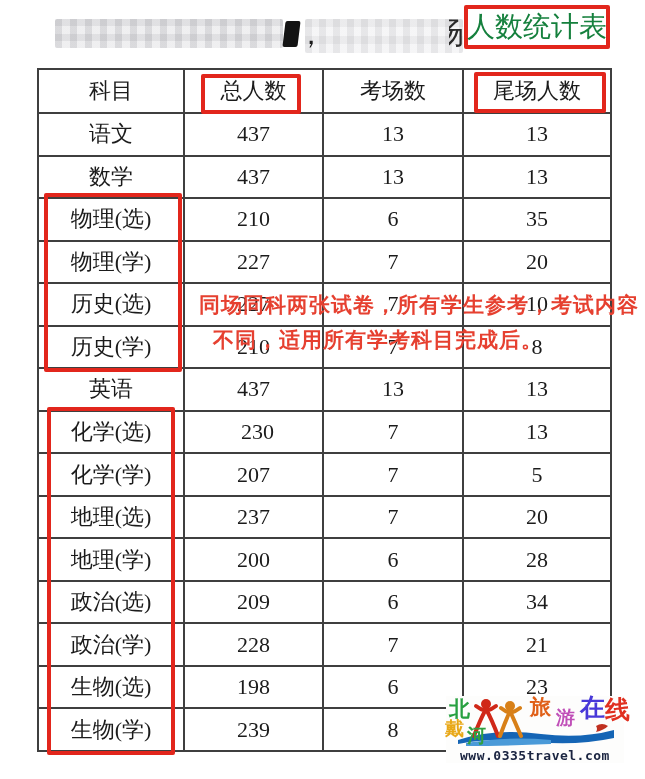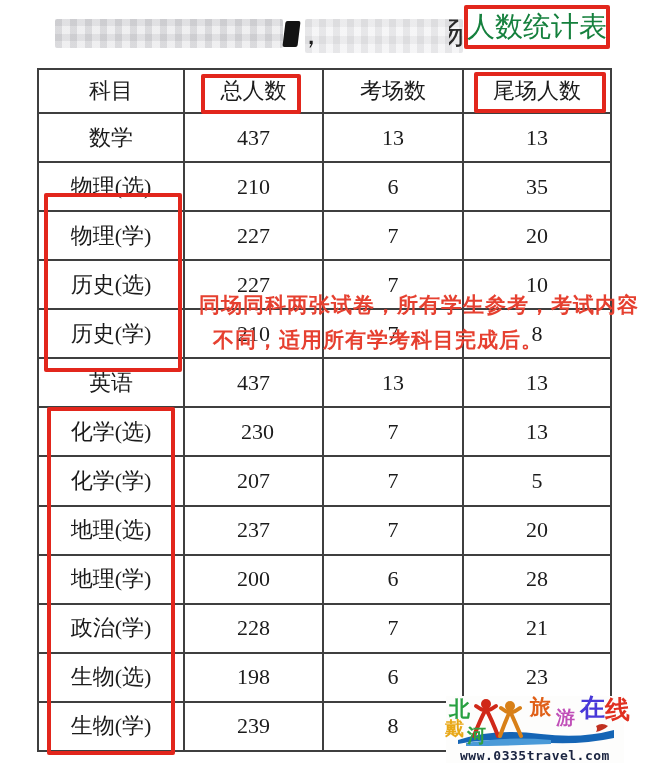--- a/index.html
+++ b/index.html
@@ -100,20 +100,26 @@
   <thead>
     <tr>
       <th style="border-color: rgb(63, 63, 63);">科目</th>
       <th style="border-color: rgb(63, 63, 63);">总人数</th>
       <th style="border-color: rgb(63, 63, 63); font-family: Liberation Serif, serif;">考场数</th>
       <th style="border-color: rgb(63, 63, 63);">尾场人数</th>
     </tr>
   </thead>
   <tbody>
       <tr>
+        <td style="border-color: rgb(63, 63, 63);">语文</td>
+        <td style="border-color: rgb(63, 63, 63);">437</td>
+        <td style="border-color: rgb(63, 63, 63);">13</td>
+        <td style="border-color: rgb(63, 63, 63);">13</td>
+      </tr>
+      <tr>
         <td style="border-color: rgb(63, 63, 63);">数学</td>
         <td style="border-color: rgb(63, 63, 63);">437</td>
         <td style="border-color: rgb(63, 63, 63);">13</td>
         <td style="border-color: rgb(63, 63, 63);">13</td>
       </tr>
       <tr>
         <td style="border-color: rgb(63, 63, 63);">物理(选)</td>
         <td style="border-color: rgb(63, 63, 63);">210</td>
         <td style="border-color: rgb(63, 63, 63);">6</td>
         <td style="border-color: rgb(63, 63, 63);">35</td>
@@ -158,20 +164,26 @@
         <td style="border-color: rgb(63, 63, 63);">地理(选)</td>
         <td style="border-color: rgb(63, 63, 63);">237</td>
         <td style="border-color: rgb(63, 63, 63);">7</td>
         <td style="border-color: rgb(63, 63, 63);">20</td>
       </tr>
       <tr>
         <td style="border-color: rgb(63, 63, 63);">地理(学)</td>
         <td style="border-color: rgb(63, 63, 63);">200</td>
         <td style="border-color: rgb(63, 63, 63);">6</td>
         <td style="border-color: rgb(63, 63, 63);">28</td>
+      </tr>
+      <tr>
+        <td style="border-color: rgb(63, 63, 63);">政治(选)</td>
+        <td style="border-color: rgb(63, 63, 63);">209</td>
+        <td style="border-color: rgb(63, 63, 63);">6</td>
+        <td style="border-color: rgb(63, 63, 63);">34</td>
       </tr>
       <tr>
         <td style="border-color: rgb(63, 63, 63);">政治(学)</td>
         <td style="border-color: rgb(63, 63, 63);">228</td>
         <td style="border-color: rgb(63, 63, 63);">7</td>
         <td style="border-color: rgb(63, 63, 63);">21</td>
       </tr>
       <tr>
         <td style="border-color: rgb(63, 63, 63);">生物(选)</td>
         <td style="border-color: rgb(63, 63, 63);">198</td>

